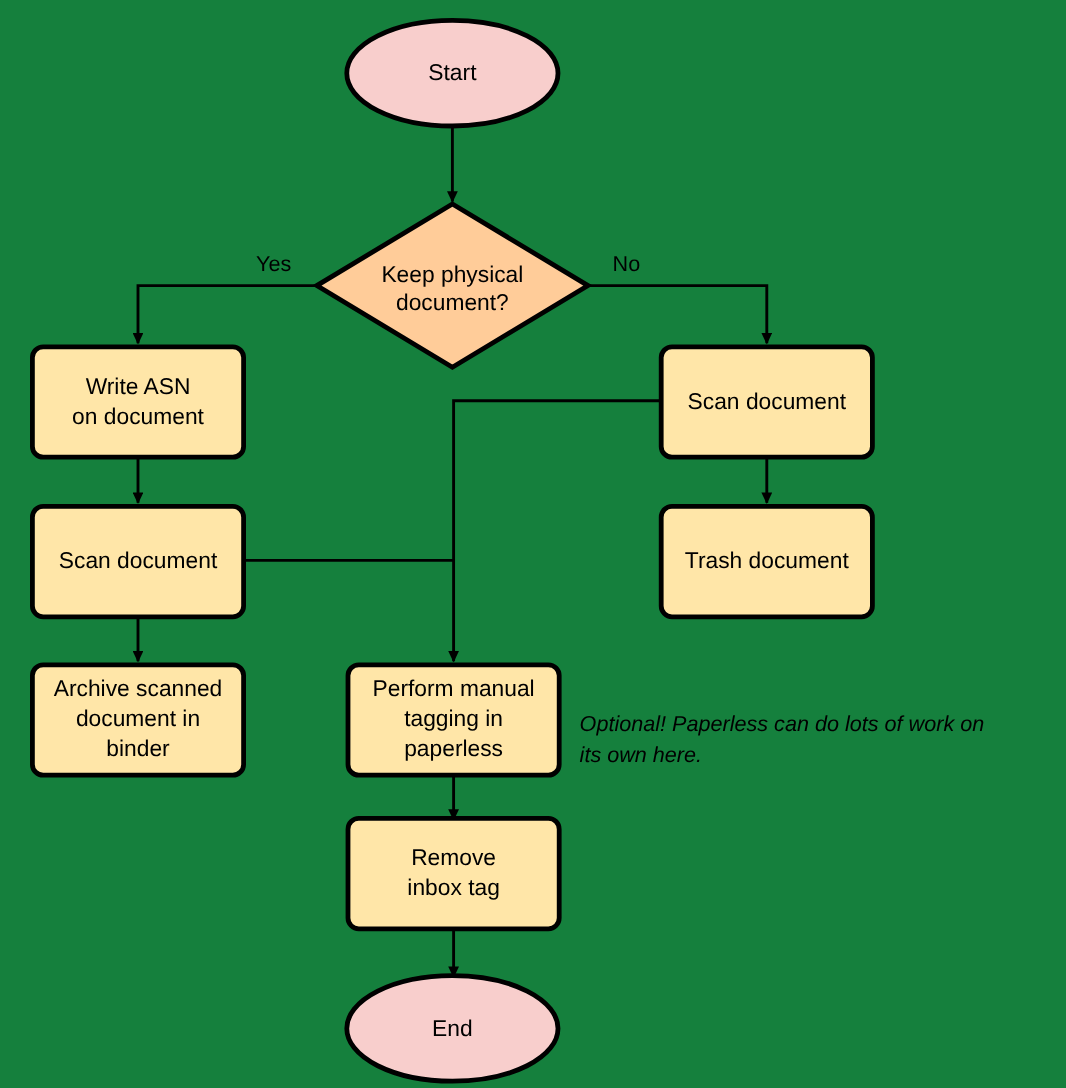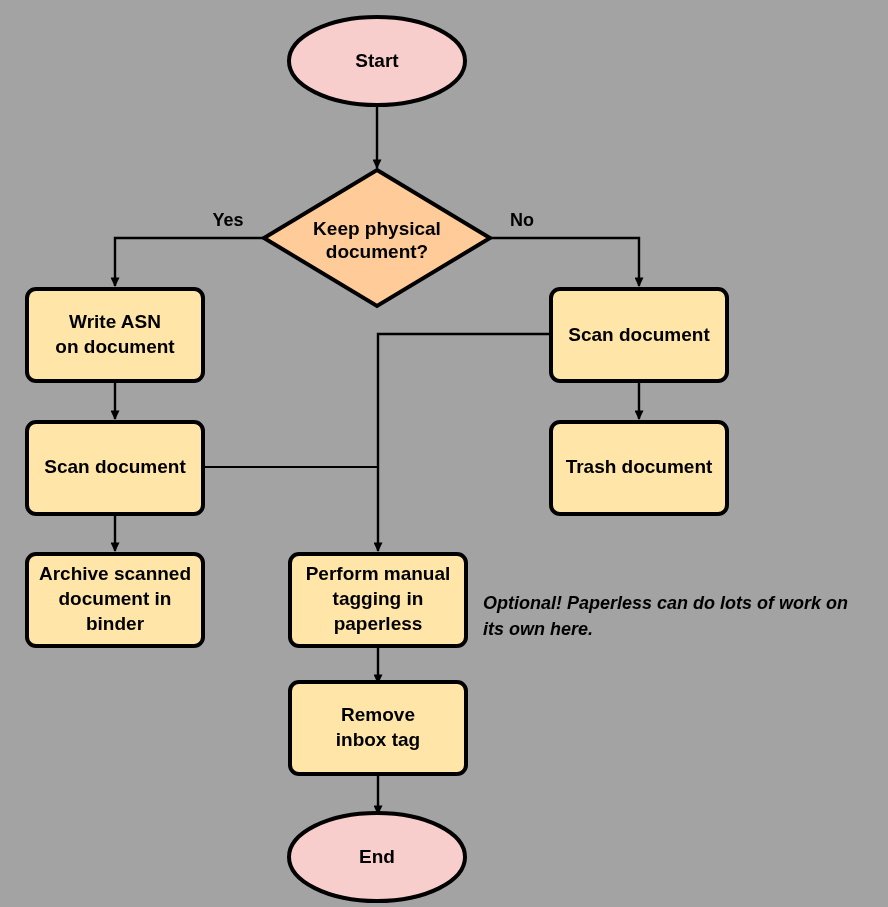--- a/index.html
+++ b/index.html
@@ -8,23 +8,22 @@
     background: #ffffff;
   }
   body {
     font-family: "Liberation Sans", sans-serif;
     -webkit-font-smoothing: antialiased;
   }
   #canvas {
     position: relative;
     width: 888px;
     height: 907px;
-    background: #a3a3a3;
+    background: #15803d;
     overflow: hidden;
-    font-weight: bold;
   }
   #flow-svg {
     position: absolute;
     left: 0;
     top: 0;
     width: 888px;
     height: 907px;
     display: block;
   }
   .node-text {

